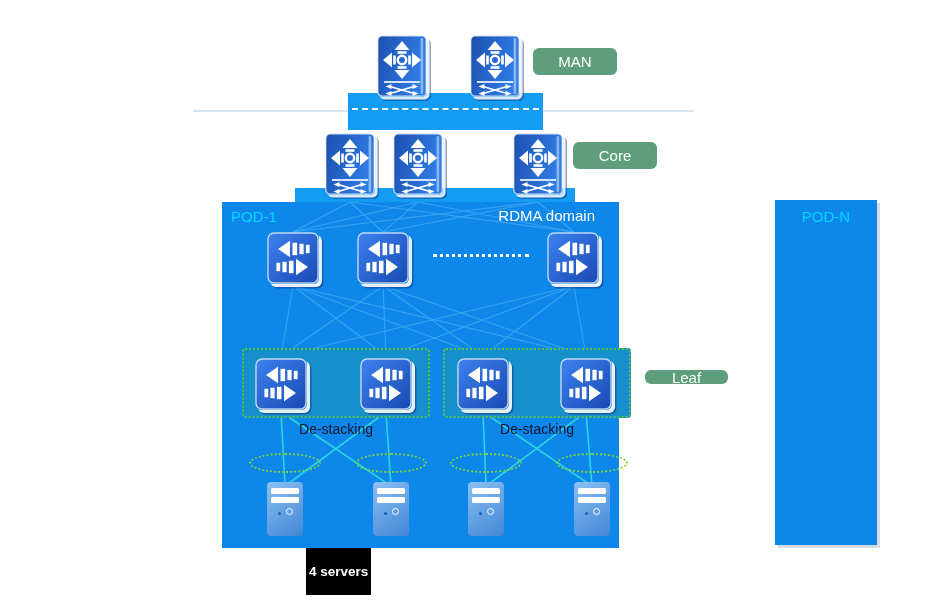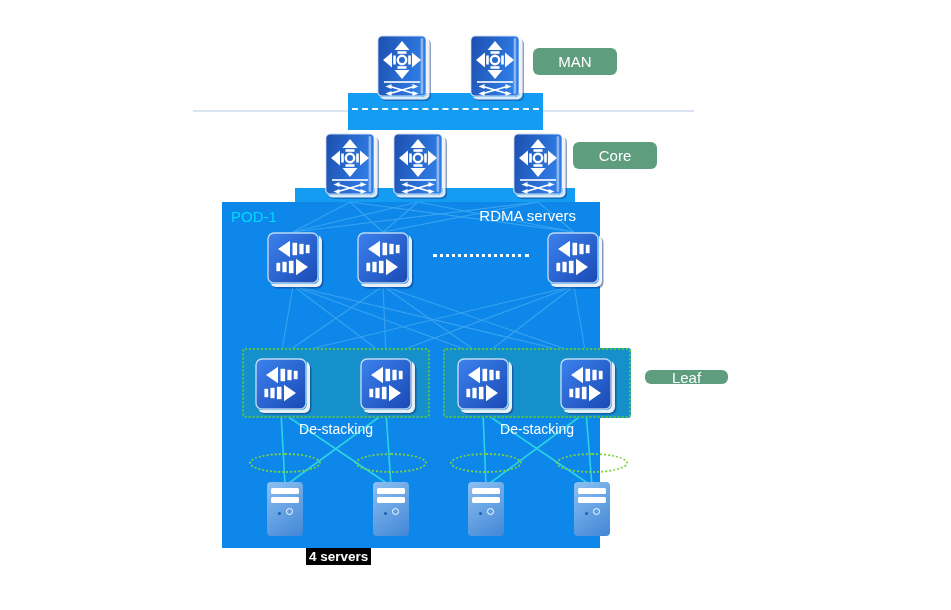--- a/index.html
+++ b/index.html
@@ -21,45 +21,45 @@
     box-shadow:3px 3px 0 rgba(255,255,255,0.9),4.5px 4.5px 0 rgba(16,50,128,0.5);}
   .stile svg{display:block;width:52px;height:52px;}
   
   .glabel{position:absolute;background:#5e9e7e;color:#fff;font-size:15px;
     display:flex;align-items:center;justify-content:center;border-radius:6px;}
   .glabel.man{left:533px;top:48px;width:84px;height:27px;}
   .glabel.core{left:573px;top:142px;width:84px;height:27px;text-align:right;}
   .glabel.spine{left:614px;top:244px;width:106px;height:27px;}
   .glabel.leaf{left:645px;top:370px;width:83px;height:14px;}
   
-  .pod1{position:absolute;left:222px;top:202px;width:378px;height:346px;background:#0d87e9;}
+  .pod1{position:absolute;left:222px;top:202px;width:378px;height:346px;background:#0d87e9;padding-left:19px;}
   .podn{position:absolute;left:775px;top:200px;width:102px;height:345px;background:#0d87e9;
     box-shadow:3px 3px 0 rgba(110,130,155,0.28);}
   .pod-title{position:absolute;left:9px;top:6px;color:#00d9ff;font-size:15px;}
   .podn .pod-title{left:0;right:0;top:8px;text-align:center;}
   .rdma{position:absolute;right:24px;top:5px;color:#ffffff;font-size:15px;}
   .mesh{position:absolute;left:0;top:0;pointer-events:none;}
   .spine-dots{position:absolute;left:211px;top:52px;width:96px;height:0;border-top:3px dotted #ffffff;}
   
   .leafbox{position:absolute;top:146px;width:188px;height:70px;background:#1690cb;
     border:2px dotted #55c24e;border-radius:3px;box-sizing:border-box;}
   .leafbox.b1{left:20px;} .leafbox.b2{left:221px;}
-  .destack{position:absolute;top:219px;width:188px;text-align:center;color:#ffffff;font-size:14px;}
+  .destack{position:absolute;top:219px;width:188px;text-align:center;color:#0f172a;font-size:14px;}
   .destack.d1{left:20px;} .destack.d2{left:221px;}
   
   .ellipse{position:absolute;top:251px;width:72px;height:20px;border:2px dotted #7ed43e;
     border-radius:50%;box-sizing:border-box;}
   .server{position:absolute;top:280px;width:36px;height:54px;border-radius:4px;
     background:linear-gradient(145deg,#8bc0f2,#4286d6);}
   .server .bar{position:absolute;left:4px;right:4px;height:6px;background:#fff;border-radius:1.5px;}
   .server .bar.b1{top:6px;} .server .bar.b2{top:15px;}
   .server .dot{position:absolute;left:11px;top:30px;width:3px;height:3px;border-radius:50%;background:#1c5fa8;}
   .server .ring{position:absolute;left:19px;top:26px;width:7px;height:7px;border-radius:50%;border:1.6px solid #fff;box-sizing:border-box;}
   .srv-caption{position:absolute;left:306px;top:548px;background:#000;color:#fff;
-    font-size:13.5px;font-weight:700;line-height:17px;padding:0 3px;}
+    font-size:13.5px;font-weight:700;line-height:17px;padding:15px 3px;}
 </style>
 </head>
 <body>
 
 <svg width="0" height="0" style="position:absolute" aria-hidden="true">
   <defs>
     <linearGradient id="gradR" x1="0" y1="0" x2="1" y2="0.3">
       <stop offset="0" stop-color="#1d4fae"></stop>
         <stop offset="1" stop-color="#2f7de6"></stop>
     </linearGradient>
@@ -176,21 +176,21 @@
         <line x1="164" y1="210" x2="63" y2="284"></line>
           <line x1="164" y1="210" x2="169" y2="284"></line>
         <line x1="261" y1="210" x2="264" y2="284"></line>
           <line x1="261" y1="210" x2="370" y2="284"></line>
         <line x1="364" y1="210" x2="264" y2="284"></line>
           <line x1="364" y1="210" x2="370" y2="284"></line>
       </g>
     </svg>
 
     <div class="pod-title">POD-1</div>
-    <div class="rdma">RDMA servers</div>
+    <div class="rdma">RDMA domain</div>
 
     <div class="stile" style="left:45px;top:30px;">
       <svg>
           <use href="#ic-switch"></use>
         </svg>
       </div>
     <div class="stile" style="left:135px;top:30px;">
       <svg>
           <use href="#ic-switch"></use>
         </svg>
@@ -254,18 +254,21 @@
     <div class="server" style="left:352px;">
       <div class="bar b1"></div>
         <div class="bar b2"></div>
       <div class="dot"></div>
         <div class="ring"></div>
       </div>
   </div>
 
   <div class="srv-caption">4 servers</div>
 
+  <div class="podn">
+    <div class="pod-title">POD-N</div>
+  </div>
 
   <div class="glabel man">MAN</div>
   <div class="glabel core">Core</div>
   <div class="glabel leaf">Leaf</div>
 
 </div>
 
 </body></html>

